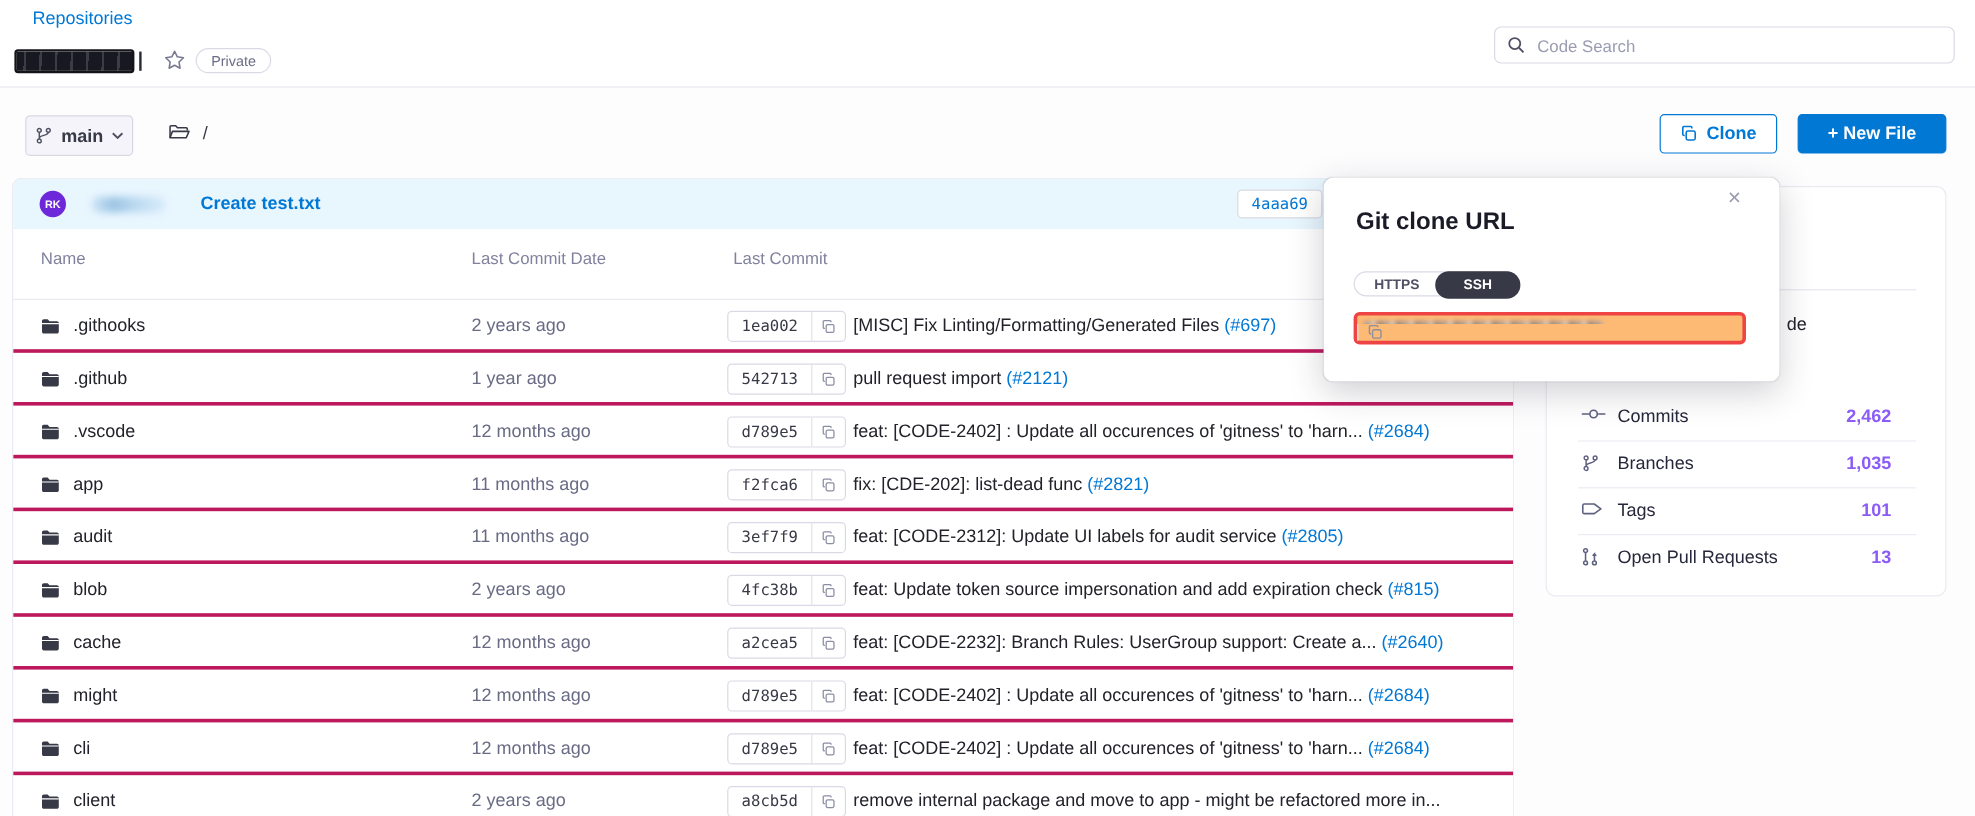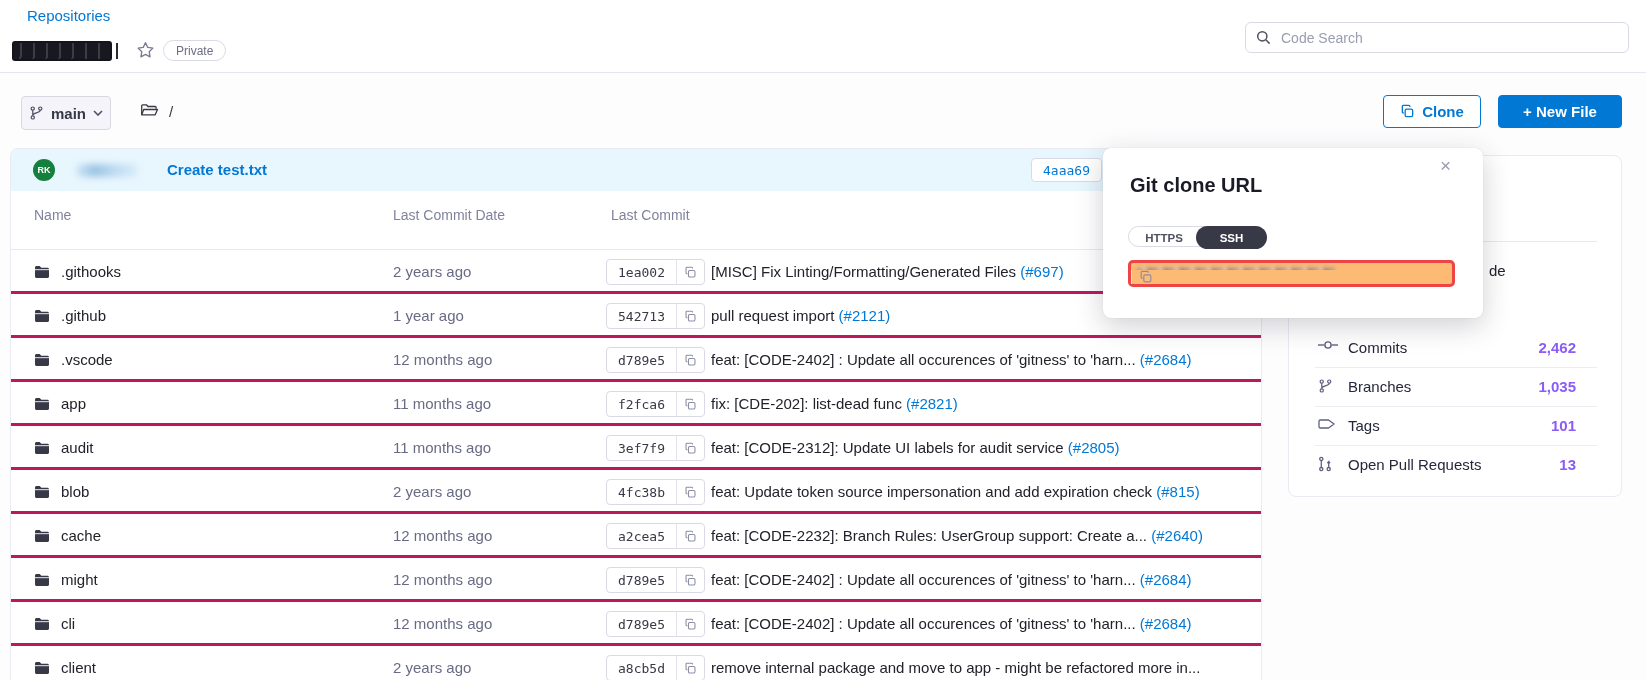--- a/index.html
+++ b/index.html
@@ -22,21 +22,21 @@
   .branch-btn{left:21px;top:96px;width:90px;height:34px;background:#f4f4fa;border:1px solid #d8d8e2;}
   .branch-btn .lbl{font-size:15px;font-weight:700;color:#383946;}
   .folder-open{position:absolute;left:140px;top:102px;}
   .slash{position:absolute;left:169px;top:103px;font-size:15px;color:#383946;}
   .clone-btn{left:1383px;top:95px;width:98px;height:33px;background:#fff;border:1px solid #0278d5;color:#0278d5;font-weight:700;font-size:15px;}
   .newfile-btn{left:1498px;top:95px;width:124px;height:33px;background:#0278d5;border:1px solid #0278d5;color:#fff;font-weight:700;font-size:15px;}
   
   .main-card{position:absolute;left:10px;top:148px;width:1252px;height:532px;background:#fff;border:1px solid #eaeaf2;
     border-bottom:none;border-radius:8px 8px 0 0;overflow:hidden;}
   .commit-bar{position:absolute;left:0;top:0;width:100%;height:42px;background:#e8f6fe;}
-  .avatar{position:absolute;left:22px;top:10px;width:22px;height:22px;border-radius:50%;background:#15803d;color:#fff;
+  .avatar{position:absolute;left:22px;top:10px;width:22px;height:22px;border-radius:50%;background:#6d28d9;color:#fff;
     font-size:9px;font-weight:700;display:flex;align-items:center;justify-content:center;}
   .blur-name{position:absolute;left:65px;top:15px;width:62px;height:13px;border-radius:7px;
     background:linear-gradient(90deg,#cfe6f7,#9cc4e4 30%,#bcd9f0 60%,#d8ecfa);filter:blur(3px);}
   .commit-link{position:absolute;left:156px;top:12px;font-size:15px;font-weight:600;color:#0278d5;cursor:pointer;}
   .sha-chip{display:inline-flex;align-items:center;height:26px;border:1px solid #d9dae5;border-radius:4px;background:#fff;overflow:hidden;}
   .sha-chip .sha{padding:0 11px;font-family:"DejaVu Sans Mono",monospace;font-size:13px;color:#383946;}
   .sha-chip .cp{display:flex;align-items:center;justify-content:center;width:28px;height:100%;border-left:1px solid #e2e3ec;color:#8b8da3;cursor:pointer;}
   .bar-chip{position:absolute;left:1020px;top:9px;height:24px;}
   .bar-chip .sha{color:#0278d5;}
   .thead{position:absolute;left:0;top:42px;width:100%;height:59px;border-bottom:1px solid #e8e8ef;font-size:14px;color:#80829d;}

